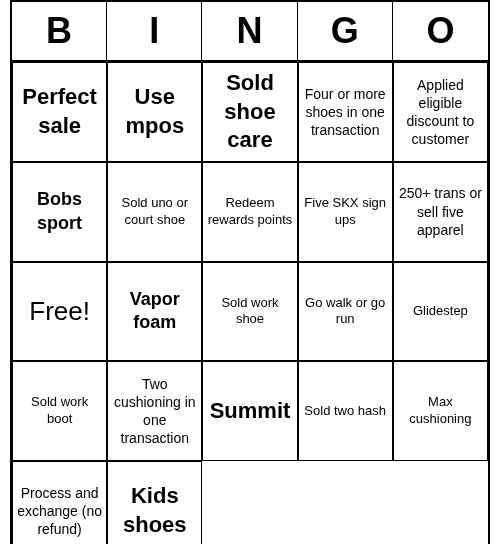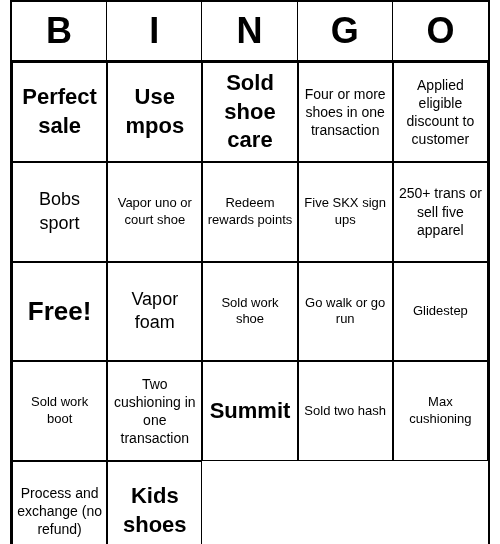--- a/index.html
+++ b/index.html
@@ -47,49 +47,49 @@
       font-size: 13px;
       line-height: 1.3;
       word-wrap: break-word;
     }
     .bingo-cell.large-text {
       font-size: 22px;
       font-weight: bold;
     }
     .bingo-cell.medium-text {
       font-size: 18px;
-      font-weight: normal;
+      font-weight: bold;
     }
     .bingo-cell.small-text {
       font-size: 14px;
     }
     .bingo-cell.free {
       font-size: 26px;
-      font-weight: bold;
+      font-weight: normal;
     }
   </style>
 </head>
 <body>
 
 <div class="bingo-card">
   <div class="bingo-header">
     <div class="bingo-header-cell">B</div>
     <div class="bingo-header-cell">I</div>
     <div class="bingo-header-cell">N</div>
     <div class="bingo-header-cell">G</div>
     <div class="bingo-header-cell">O</div>
   </div>
   <div class="bingo-grid" id="bingo-grid">
   <div class="bingo-cell large-text">Perfect sale</div>
       <div class="bingo-cell large-text">Use mpos</div>
       <div class="bingo-cell large-text">Sold shoe care</div>
       <div class="bingo-cell small-text">Four or more shoes in one transaction</div>
       <div class="bingo-cell small-text">Applied eligible discount to customer</div>
       <div class="bingo-cell medium-text">Bobs sport</div>
-      <div class="bingo-cell">Vapor uno or court shoe</div>
+      <div class="bingo-cell">Sold uno or court shoe</div>
       <div class="bingo-cell">Redeem rewards points</div>
       <div class="bingo-cell">Five SKX sign ups</div>
       <div class="bingo-cell small-text">250+ trans or sell five apparel</div>
       <div class="bingo-cell free">Free!</div>
       <div class="bingo-cell medium-text">Vapor foam</div>
       <div class="bingo-cell">Sold work shoe</div>
       <div class="bingo-cell">Go walk or go run</div>
       <div class="bingo-cell">Glidestep</div>
       <div class="bingo-cell">Sold work boot</div>
       <div class="bingo-cell small-text">Two cushioning in one transaction</div>

